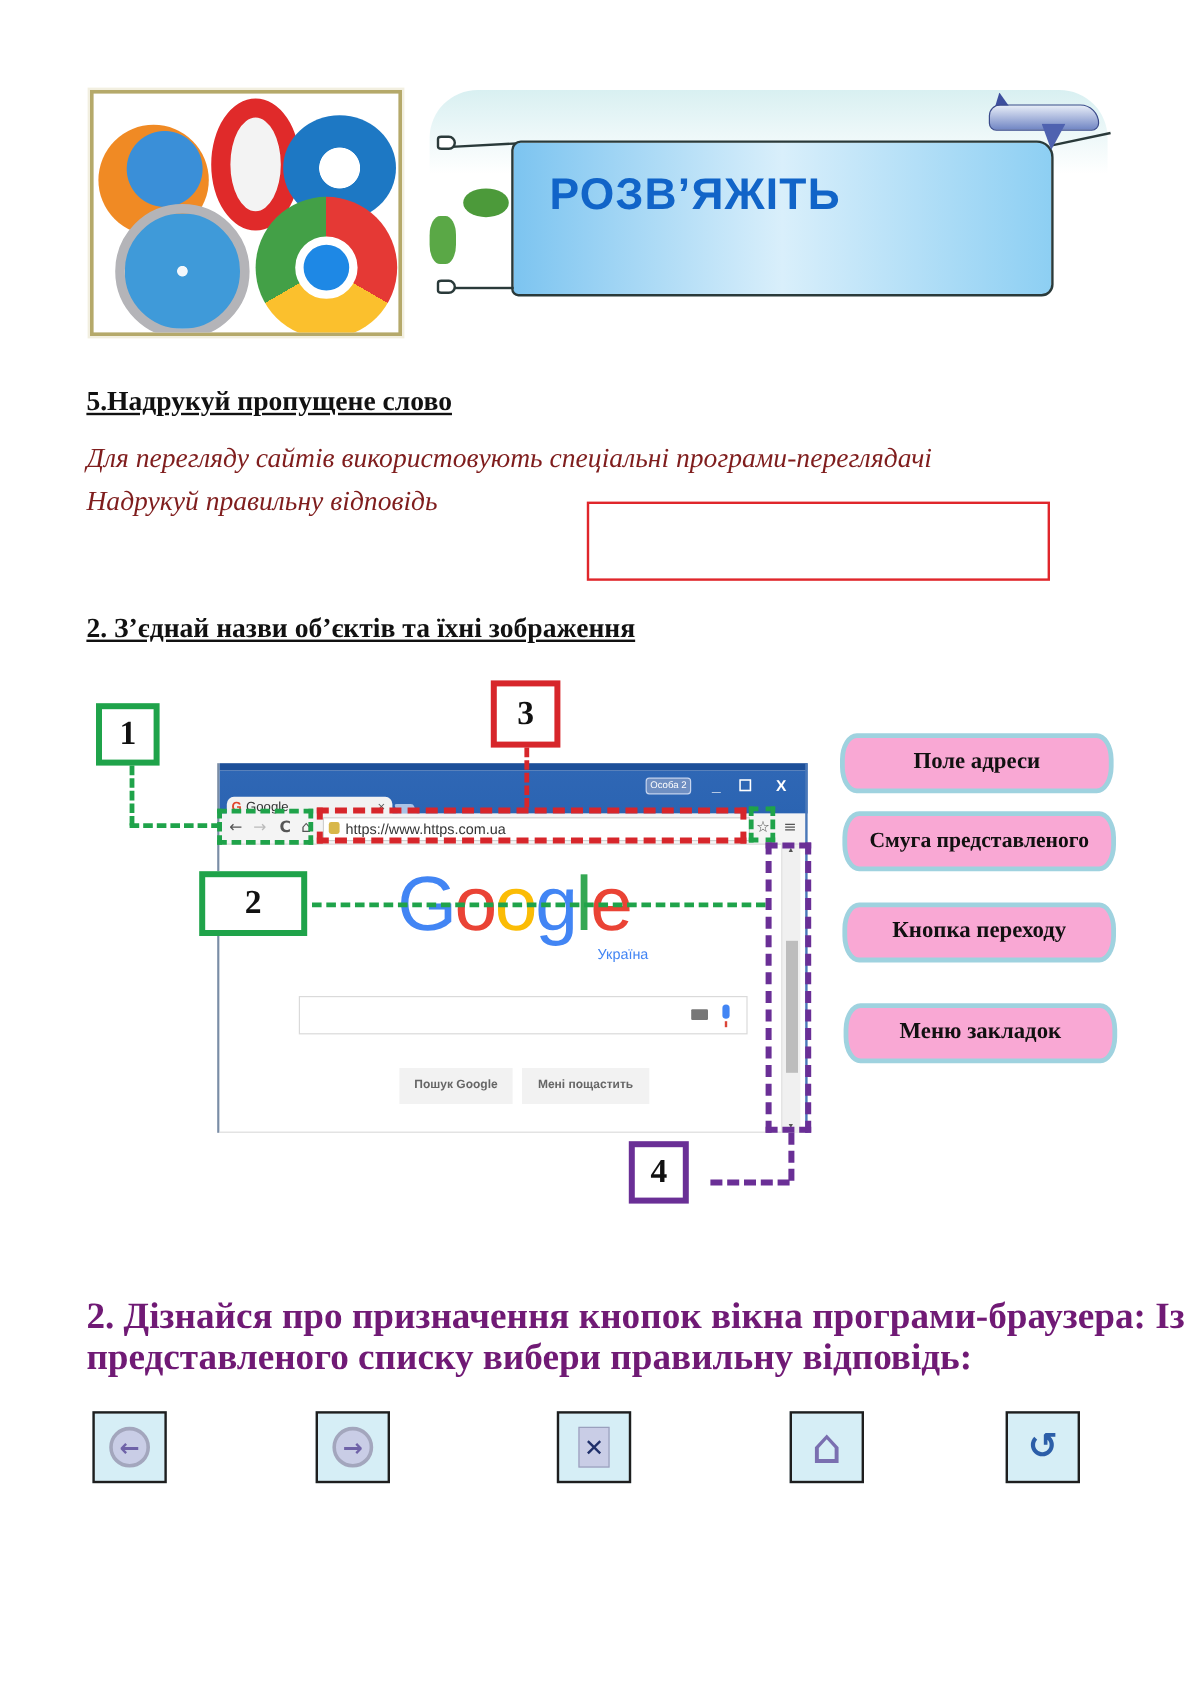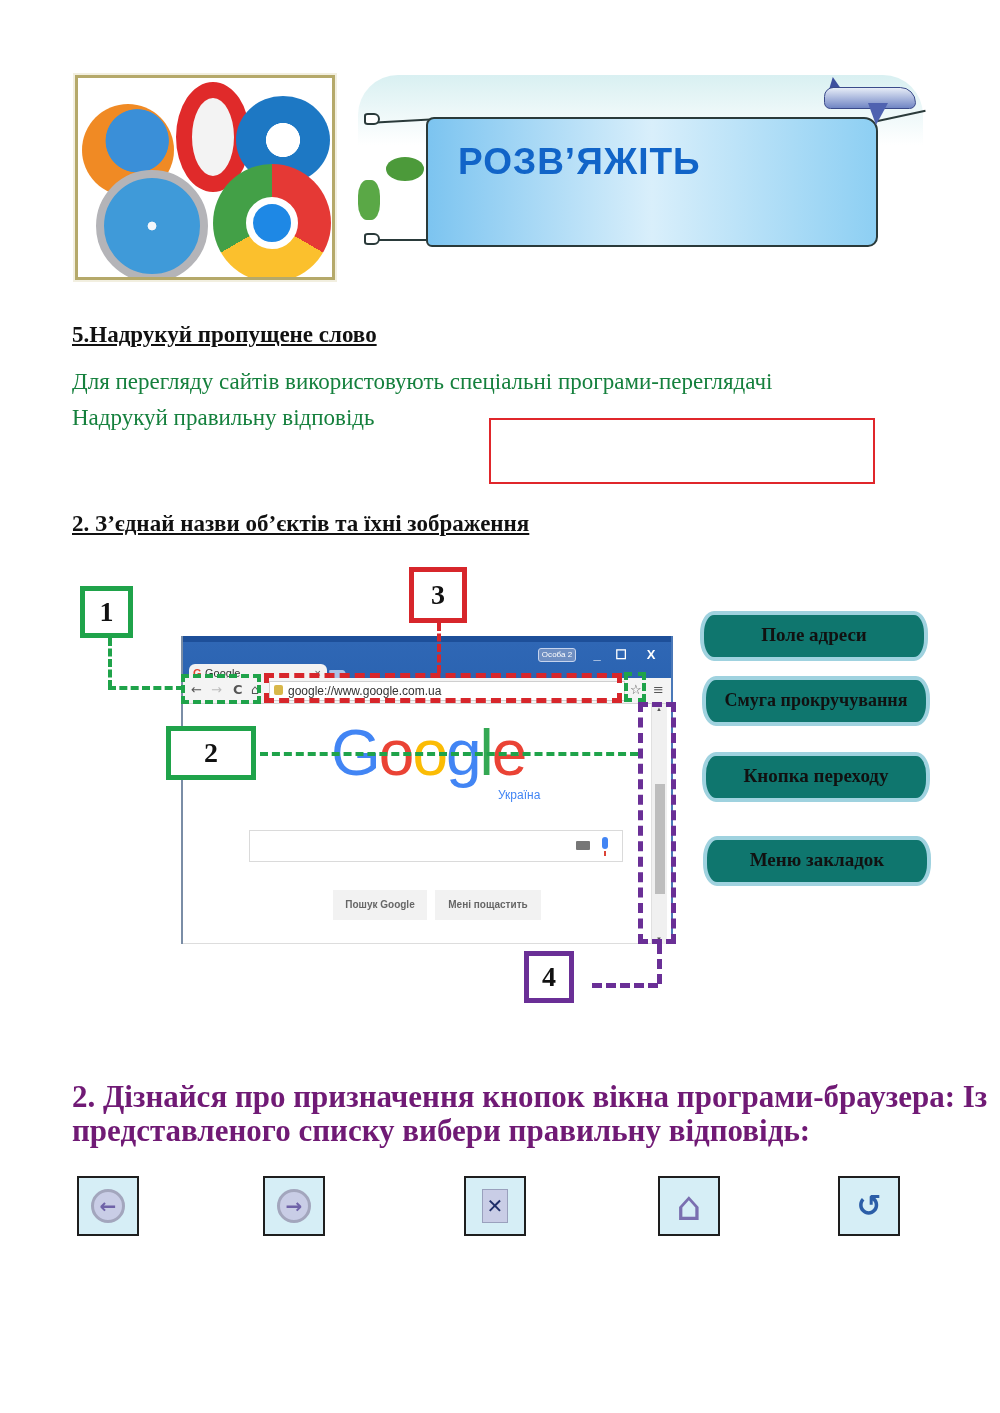--- a/index.html
+++ b/index.html
@@ -20,21 +20,21 @@
   .rope { position: absolute; height: 2px; background: #2a3a3a; }
   .plane { position: absolute; left: 466px; top: 12px; width: 92px; height: 22px; background: linear-gradient(#e6ecf7, #7186c4); border-radius: 12px 20px 8px 8px; border: 1px solid #3a4a8a; }
   .plane-tail { position: absolute; left: 470px; top: 2px; width: 16px; height: 16px; background: #3d4f9e; clip-path: polygon(0 100%, 30% 0, 100% 100%); }
   .plane-wing { position: absolute; left: 510px; top: 28px; width: 20px; height: 22px; background: #4f62b0; clip-path: polygon(0 0, 100% 0, 40% 100%); }
   .tree { position: absolute; left: 28px; top: 82px; width: 38px; height: 24px; background: #4c9a3a; border-radius: 50%; }
   .tree2 { position: absolute; left: 0; top: 105px; width: 22px; height: 40px; background: #5aa846; border-radius: 40%; }
   .hook { position: absolute; width: 16px; height: 12px; border: 2px solid #2a3a3a; border-radius: 40% 10px 10px 40%; background: #fff; }
 
   
   .h-underline { font-weight: bold; text-decoration: underline; font-size: 23px; color: #111; }
-  .body-text { font-size: 23px; color: #15803d; }
+  .body-text { font-size: 23px; color: #7f1d1d; font-style: italic; }
   .answer-box { left: 489px; top: 418px; width: 386px; height: 66px; border: 2px solid #e0262b; background: #fff; }
   .answer-box input { width: 100%; height: 100%; border: none; outline: none; background: transparent; font-size: 22px; padding: 0 10px; font-family: "Liberation Serif", serif; }
 
   
   .bw { left: 181px; top: 636px; width: 490px; height: 308px; border-left: 2px solid #7a8da6; }
   .bw-title { position: absolute; left: 0; top: 0; width: 490px; height: 42px; background: linear-gradient(#2f67b5, #2b64b2); border-top: 6px solid #1d4f99; }
   .bw-tab { position: absolute; left: 6px; top: 22px; width: 138px; height: 22px; background: #f2f2f2; border-radius: 6px 6px 0 0; font-family: "Liberation Sans", sans-serif; font-size: 11px; color: #333; padding: 3px 0 0 16px; }
   .bw-tab .g { position: absolute; left: 4px; top: 3px; font-weight: bold; color: #e1452c; font-size: 11px; }
   .bw-tab .x { position: absolute; right: 6px; top: 3px; color: #555; font-size: 11px; }
   .bw-newtab { position: absolute; left: 148px; top: 28px; width: 16px; height: 14px; background: #a9c3e6; transform: skewX(20deg); border-radius: 2px; }
@@ -57,21 +57,21 @@
   .scrollbar .thumb { position: absolute; left: 3px; top: 80px; width: 10px; height: 110px; background: #bdbdbd; }
   .scrollbar .arr { position: absolute; left: 4px; font-size: 6px; color: #555; }
   .right-edge { position: absolute; left: 488px; top: 0; width: 2px; height: 308px; background: #4a78b8; }
 
   
   .dash-h { position: absolute; height: 0; border-top-style: dashed; }
   .dash-v { position: absolute; width: 0; border-left-style: dashed; }
   .num-box { position: absolute; background: #fff; font-family: "Liberation Serif", serif; font-weight: bold; font-size: 28px; color: #111; text-align: center; }
 
   
-  .pill { position: absolute; width: 228px; height: 50px; border: 4px solid #9fd2df; border-radius: 14px / 22px; background: #0f766e; font-family: "Liberation Serif", serif; font-weight: bold; font-size: 19px; color: #111; text-align: center; line-height: 40px; white-space: nowrap; cursor: pointer; }
+  .pill { position: absolute; width: 228px; height: 50px; border: 4px solid #9fd2df; border-radius: 14px / 22px; background: #f9a8d4; font-family: "Liberation Serif", serif; font-weight: bold; font-size: 19px; color: #111; text-align: center; line-height: 40px; white-space: nowrap; cursor: pointer; }
 
   
   .h-bold { font-weight: bold; font-size: 31px; color: #701a75; line-height: 34px; }
   .nav-btn { position: absolute; top: 1176px; width: 62px; height: 60px; background: #d6eef6; border: 2px solid #1e1e1e; display: flex; align-items: center; justify-content: center; cursor: pointer; }
   .circle-ico { width: 34px; height: 34px; border-radius: 50%; background: #c9cde6; border: 3px solid #a3a6bd; display: flex; align-items: center; justify-content: center; font-family: "DejaVu Sans", sans-serif; font-size: 20px; font-weight: bold; color: #6f62a8; line-height: 1; }
 </style>
 </head>
 <body>
 
 <div class="abs logos">
@@ -124,21 +124,21 @@
     <div class="bw-winbtn" style="left:426px;">☐</div>
     <div class="bw-winbtn" style="left:456px;">X</div>
   </div>
   <div class="bw-toolbar">
     <span class="tb-icon" style="left:8px;">←</span>
     <span class="tb-icon" style="left:28px;color:#bbb;">→</span>
     <span class="tb-icon" style="left:50px;font-weight:bold;">C</span>
     <span class="tb-icon" style="left:68px;">⌂</span>
     <div class="omnibox">
       <span class="lock"></span>
-      <span>google://www.google.com.ua</span>
+      <span>https://www.https.com.ua</span>
     </div>
     <span class="tb-icon" style="left:447px;">☆</span>
     <span class="tb-icon" style="left:470px;">≡</span>
   </div>
   <div class="bw-content">
     <div class="google-logo">
       <span style="color:#4285f4">G</span><span style="color:#ea4335">o</span><span style="color:#fbbc05">o</span><span style="color:#4285f4">g</span><span style="color:#34a853">l</span><span style="color:#ea4335">e</span>
     </div>
     <div class="g-sub">Україна</div>
     <div class="g-search">
@@ -169,21 +169,21 @@
 <div class="num-box" style="left:166px;top:726px;width:90px;height:54px;border:5px solid #1fa34a;line-height:44px;">2</div>
 <div class="dash-h" style="left:260px;top:752px;width:378px;border-top-width:4px;border-color:#1fa34a;"></div>
 <div class="abs" style="left:624px;top:672px;width:22px;height:30px;border:4px dashed #1fa34a;"></div>
 
 <div class="abs" style="left:638px;top:702px;width:38px;height:242px;border:5px dashed #6a2f96;"></div>
 <div class="dash-v" style="left:657px;top:944px;height:40px;border-left-width:5px;border-color:#6a2f96;"></div>
 <div class="dash-h" style="left:592px;top:983px;width:66px;border-top-width:5px;border-color:#6a2f96;"></div>
 <div class="num-box" style="left:524px;top:951px;width:50px;height:52px;border:5px solid #6a2f96;line-height:42px;">4</div>
 
 <div class="pill" style="left:700px;top:611px;">Поле адреси</div>
-<div class="pill" style="left:702px;top:676px;font-size:18px;">Смуга прокручування</div>
+<div class="pill" style="left:702px;top:676px;font-size:18px;">Смуга представленого</div>
 <div class="pill" style="left:702px;top:752px;">Кнопка переходу</div>
 <div class="pill" style="left:703px;top:836px;">Меню закладок</div>
 
 <div class="abs h-bold" style="left:72px;top:1080px;">2. Дізнайся про призначення кнопок вікна програми-браузера: Із</div>
 <div class="abs h-bold" style="left:72px;top:1114px;">представленого списку вибери правильну відповідь:</div>
 
 <div class="nav-btn" style="left:77px;">
   <div class="circle-ico">←</div>
 </div>
 <div class="nav-btn" style="left:263px;">

